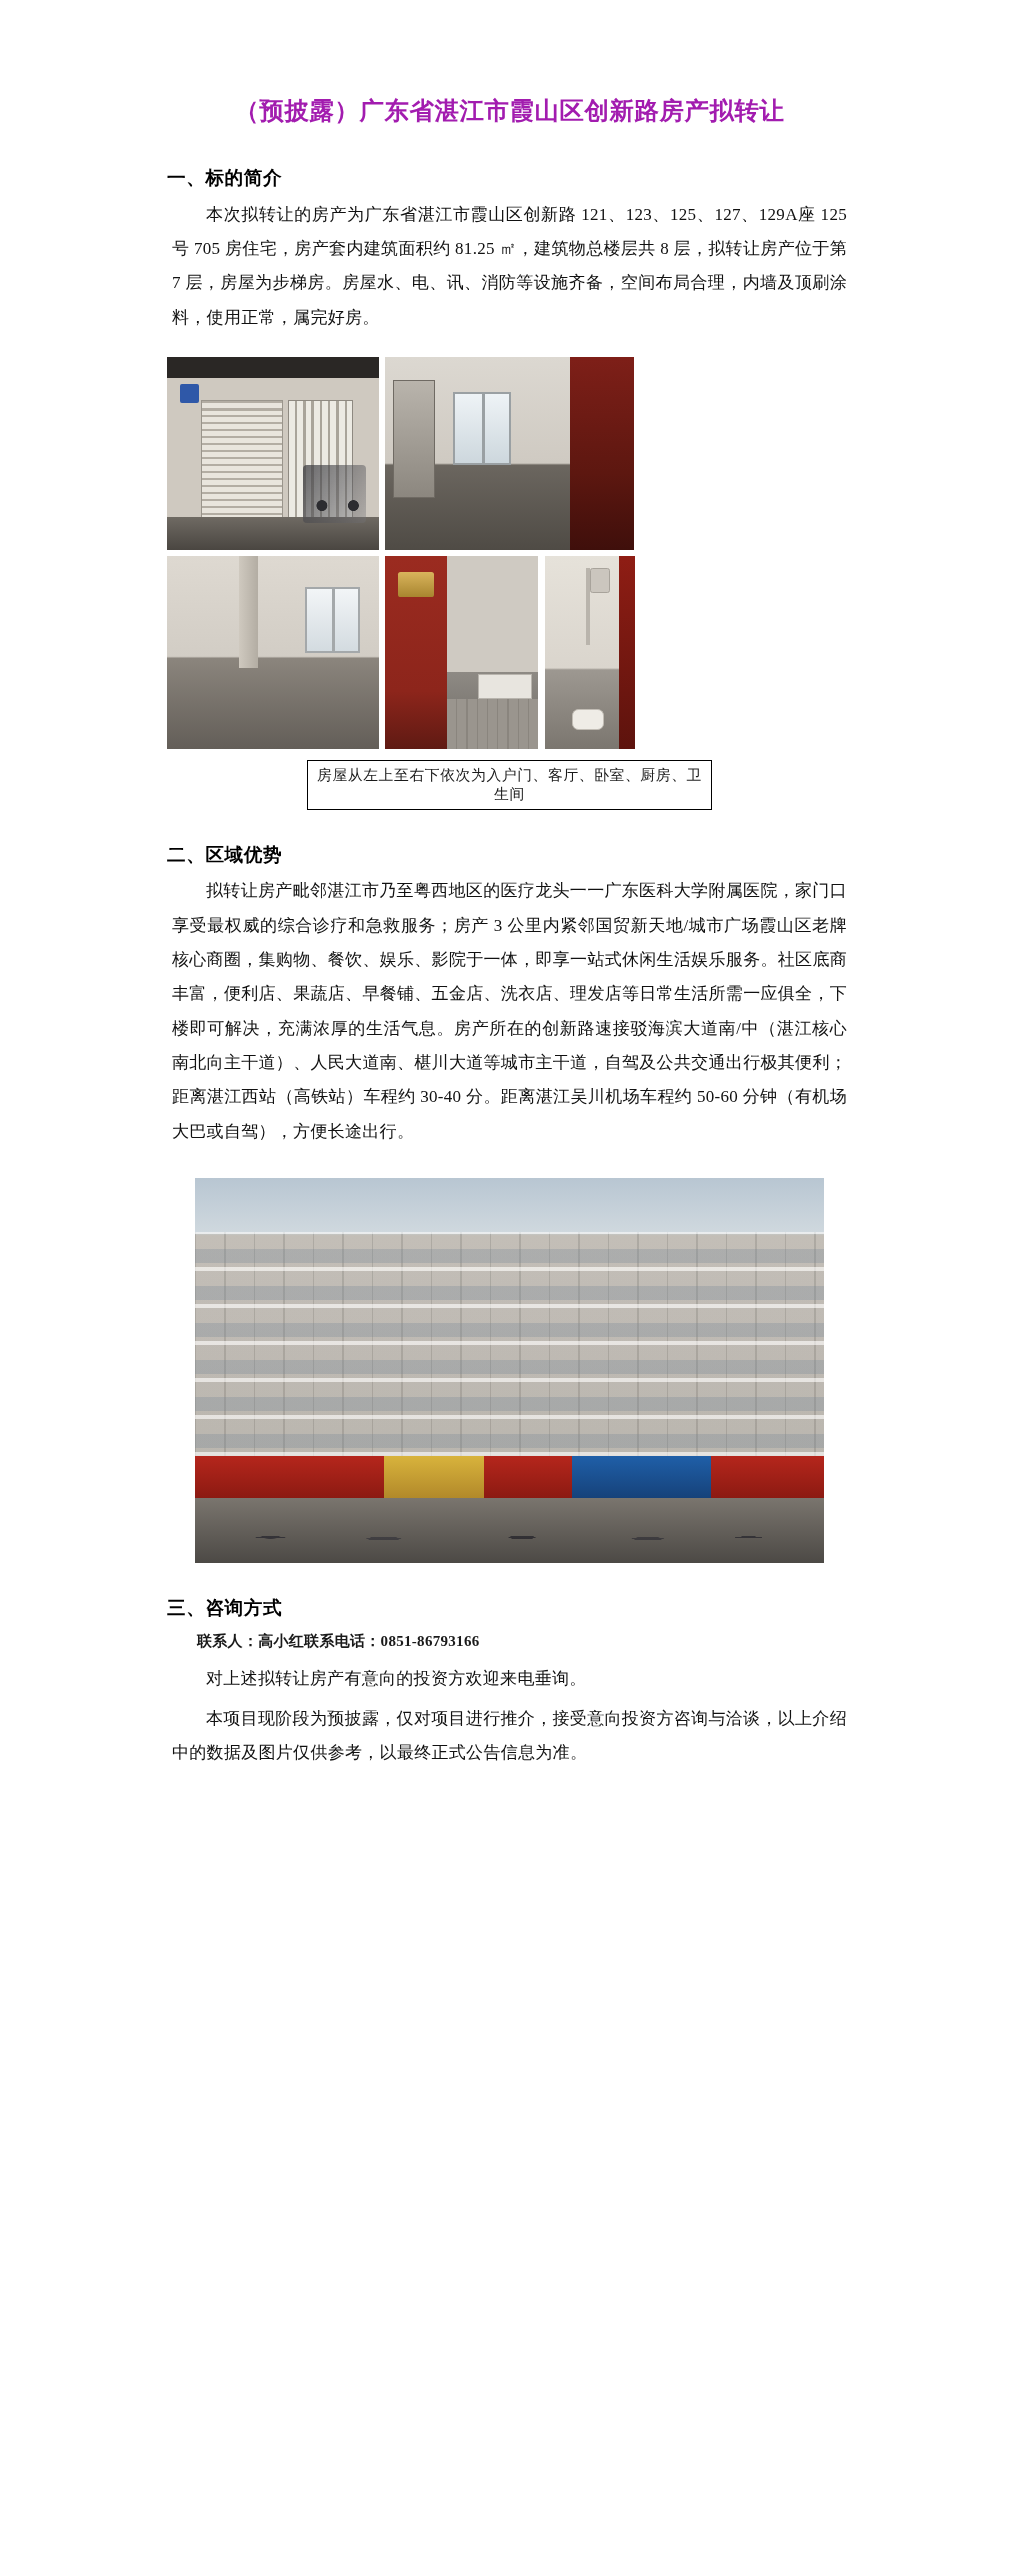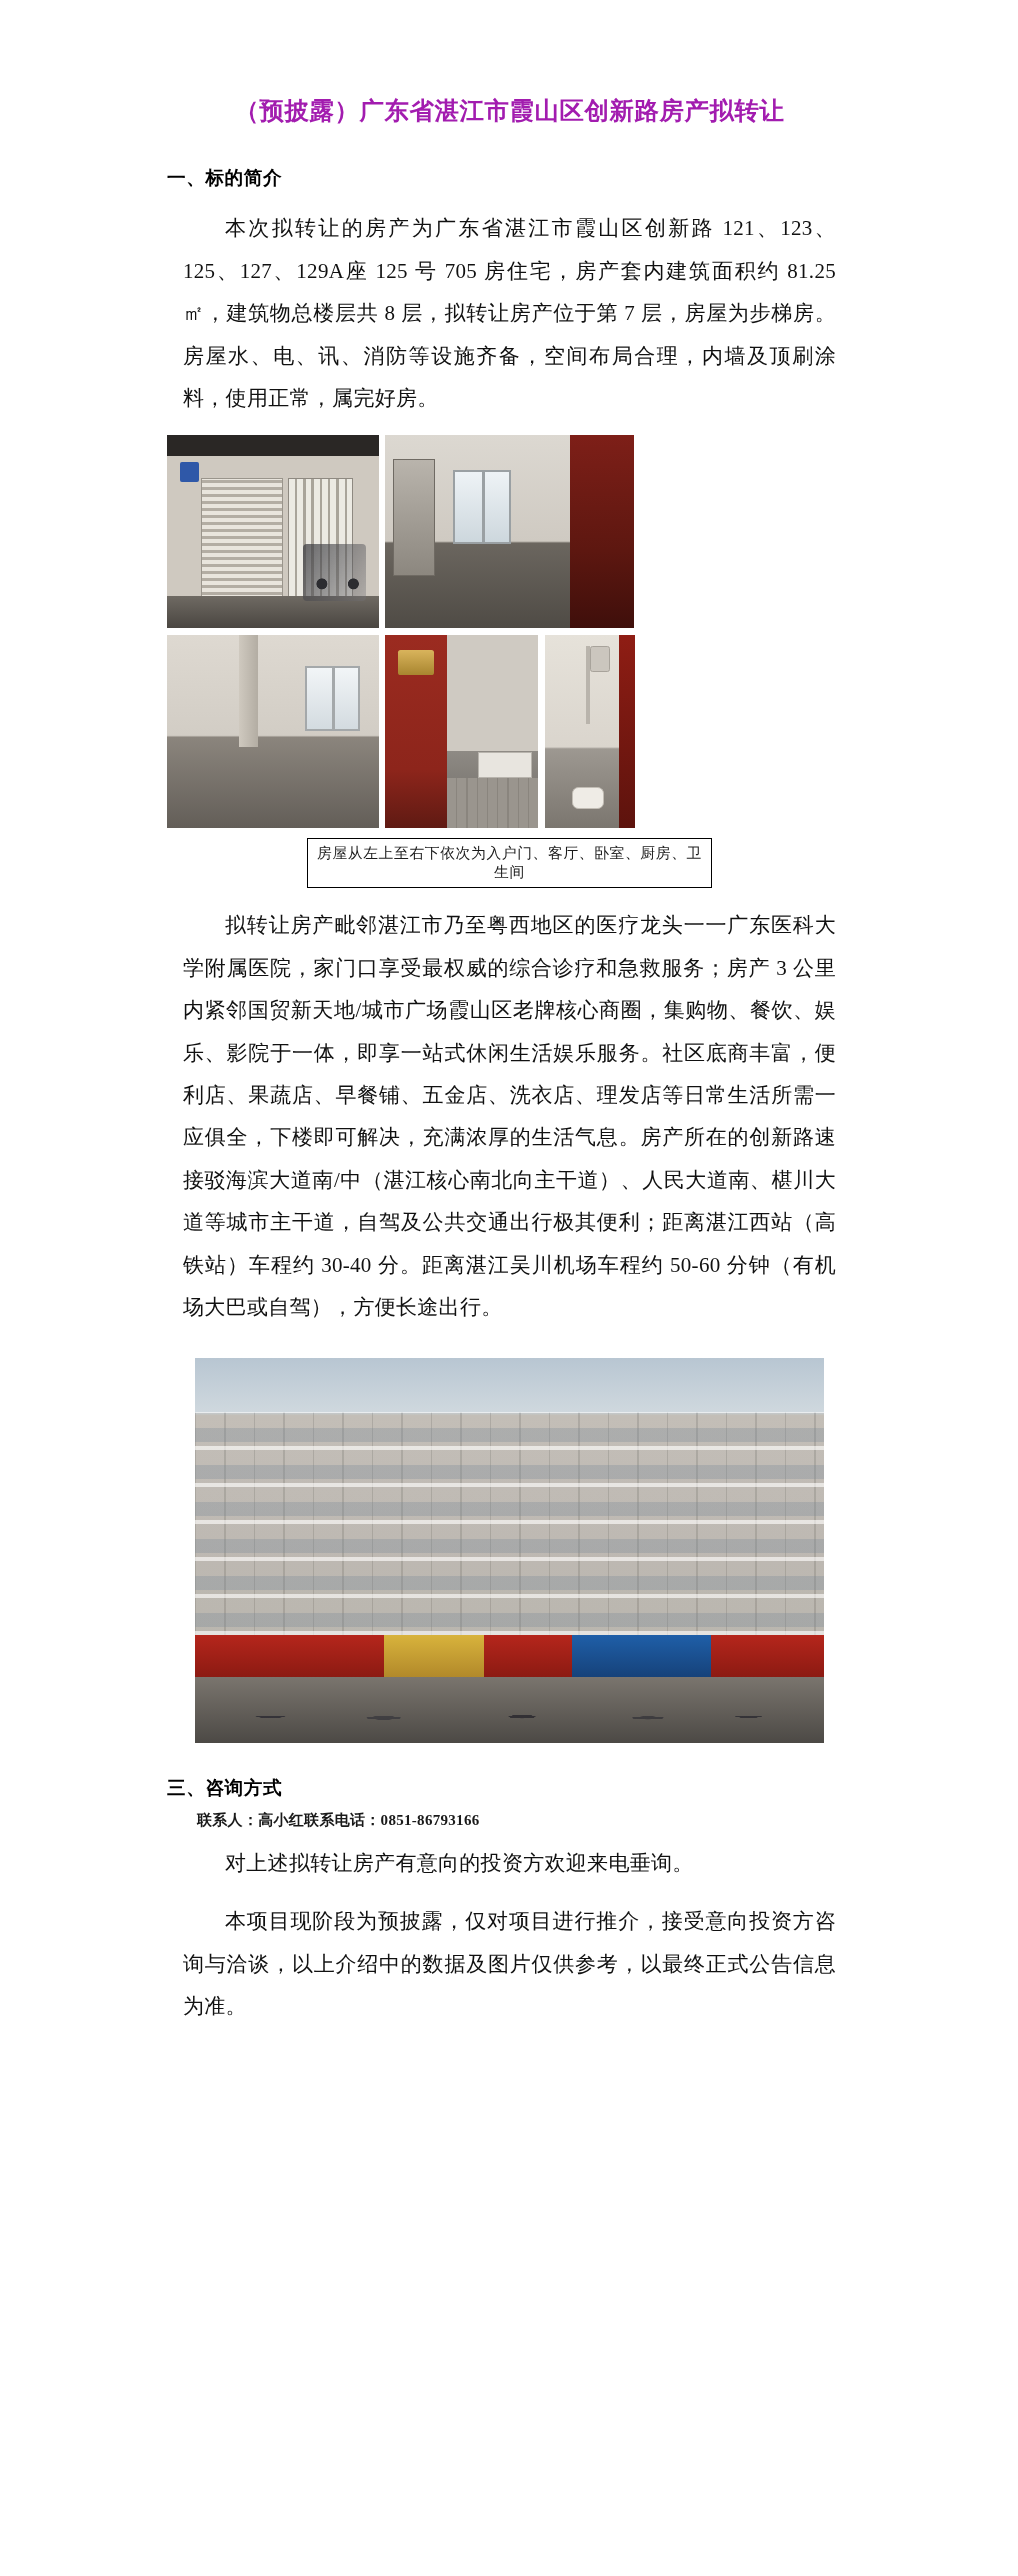--- a/index.html
+++ b/index.html
@@ -32,32 +32,32 @@
   }
   .section-heading {
     font-size: 18.6px;
     font-weight: bold;
     color: #000000;
     margin-top: 32px;
     margin-bottom: 6.4px;
     letter-spacing: 0.6px;
   }
   .para {
-    font-size: 21px;
+    font-size: 17px;
     line-height: 2.02;
     text-align: justify;
     text-justify: inter-ideograph;
     text-indent: 2em;
-    margin: 16px;
+    margin: 5px;
     letter-spacing: 0.3px;
     color: #111;
   }
 
   
-  .photo-block { margin-top: 8px; }
+  .photo-block { margin-top: 22px; }
   .photo-row {
     display: flex;
     gap: 6.4px;
   }
   .photo-row + .photo-row { margin-top: 6.4px; }
   .photo {
     position: relative;
     overflow: hidden;
     background: #b9b6b0;
   }
@@ -284,20 +284,21 @@
         <div class="pipe"></div>
         <div class="heater"></div>
         <div class="wallr"></div>
         <div class="tub"></div>
       </div>
     </div>
 
     <div class="caption-box">房屋从左上至右下依次为入户门、客厅、卧室、厨房、卫生间</div>
   </div>
 
+  <div class="section-heading">二、区域优势</div>
   <p class="para">拟转让房产毗邻湛江市乃至粤西地区的医疗龙头一一广东医科大学附属医院，家门口享受最权威的综合诊疗和急救服务；房产 3 公里内紧邻国贸新天地/城市广场霞山区老牌核心商圈，集购物、餐饮、娱乐、影院于一体，即享一站式休闲生活娱乐服务。社区底商丰富，便利店、果蔬店、早餐铺、五金店、洗衣店、理发店等日常生活所需一应俱全，下楼即可解决，充满浓厚的生活气息。房产所在的创新路速接驳海滨大道南/中（湛江核心南北向主干道）、人民大道南、椹川大道等城市主干道，自驾及公共交通出行极其便利；距离湛江西站（高铁站）车程约 30-40 分。距离湛江吴川机场车程约 50-60 分钟（有机场大巴或自驾），方便长途出行。</p>
 
   <div class="wide-photo-wrap">
     <div class="photo ph-building" style="width:629px;height:385px;">
       <div class="floors"></div>
       <div class="balconies"></div>
       <div class="shopband"></div>
       <div class="street"></div>
       <div class="people"></div>
     </div>

